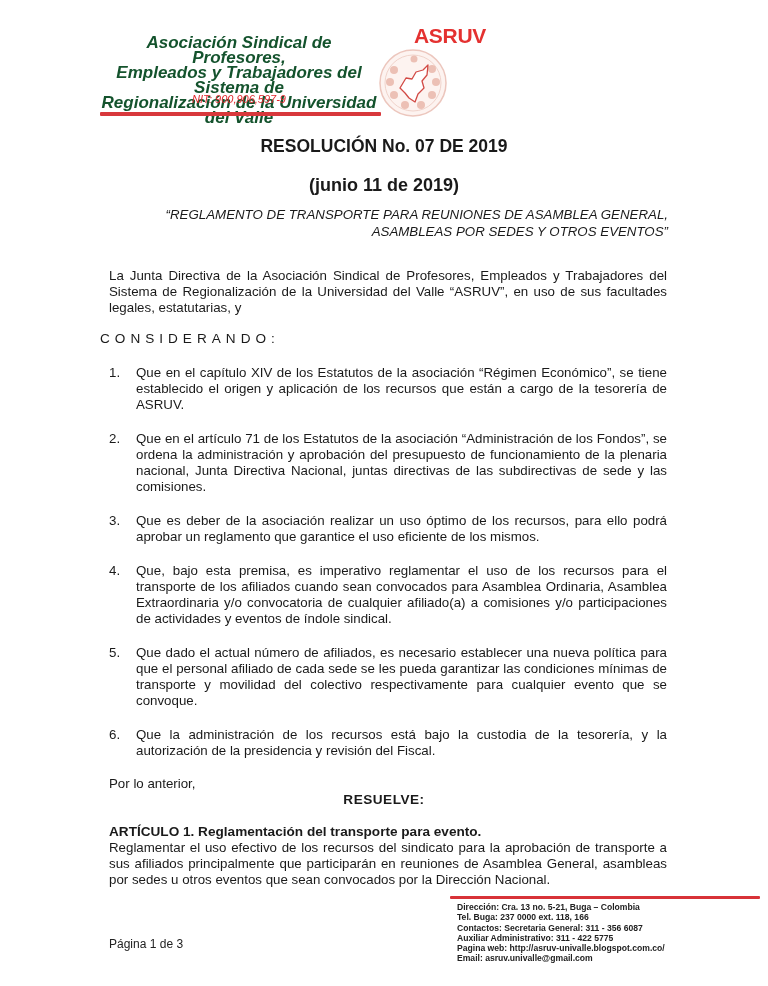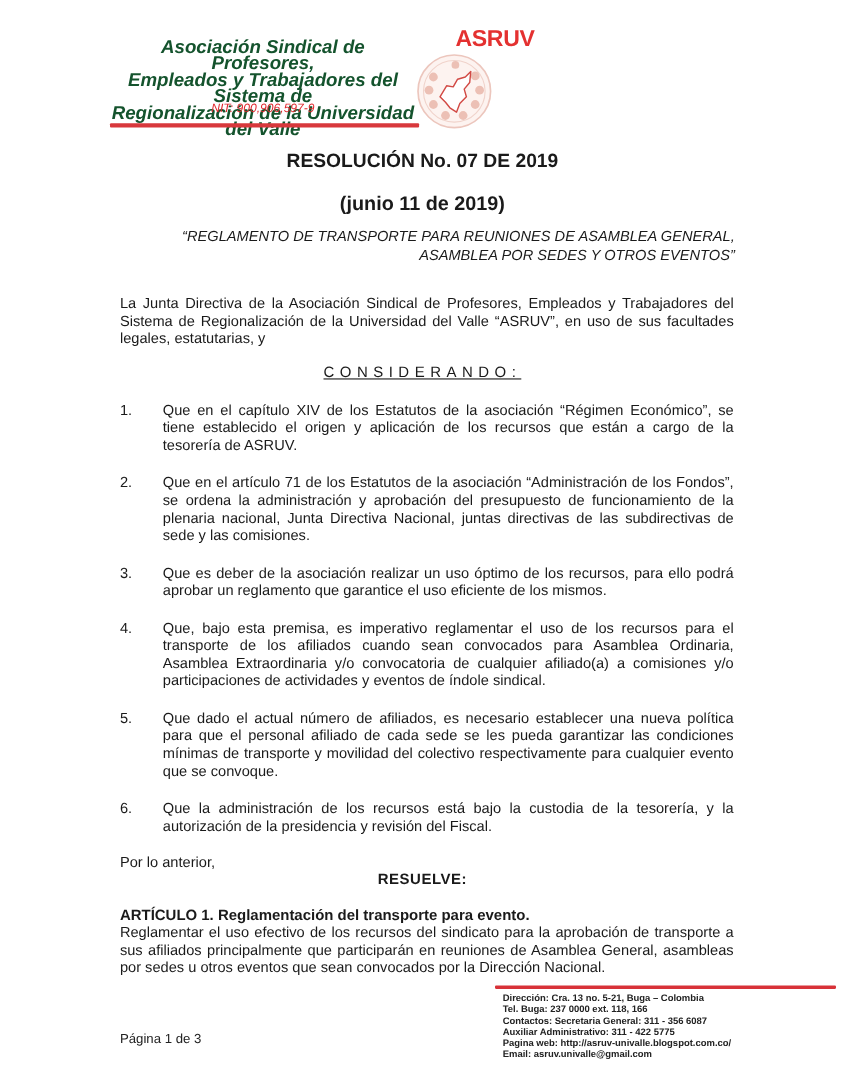--- a/index.html
+++ b/index.html
@@ -17,26 +17,26 @@
                  font-weight: bold; font-size: 21px; letter-spacing: -0.3px; margin-left: 16px; }
     .logo-seal { left: 378px; top: 48px; width: 70px; height: 70px; }
 
     
     .title { left: 100px; top: 136px; width: 568px; text-align: center; font-weight: bold; font-size: 17.5px; color: #1a1a1a; }
     .date { left: 100px; top: 175px; width: 568px; text-align: center; font-weight: bold; font-size: 18px; }
     .subtitle { left: 100px; top: 206px; width: 568px; text-align: right; font-style: italic; font-size: 13.3px; line-height: 17px; }
 
     
     .para { left: 109px; width: 558px; font-size: 13.3px; line-height: 16px; text-align: justify; }
-    .considerando { left: 100px; top: 331px; width: 568px; text-align: center; font-size: 13.6px; letter-spacing: 5px; text-decoration: underline; }
+    .considerando { left: 100px; top: 331px; width: 568px; text-align: left; font-size: 13.6px; letter-spacing: 5px; }
     .list { left: 109px; top: 365px; width: 558px; margin: 0; padding: 0; list-style: none; }
     .list li { position: relative; padding-left: 27px; font-size: 13.3px; line-height: 16px; text-align: justify; margin-bottom: 18px; }
     .list .num { position: absolute; left: 19px; top: 0; width: 20px; }
     .list .num-inner { position: absolute; left: -19px; }
-    .list .txt { display: block; margin-left: 12px; }
+    .list .txt { display: block; margin-left: 0; }
 
     .resuelve { left: 100px; top: 792px; width: 568px; text-align: center; font-weight: bold; font-size: 13.6px; letter-spacing: 0.5px; }
     .art-title { left: 109px; top: 824px; font-weight: bold; font-size: 13.6px; }
     .art-body { left: 109px; top: 840px; width: 558px; font-size: 13.3px; line-height: 16px; text-align: justify; }
 
     
     .footer-rule { left: 450px; top: 896px; width: 310px; height: 3px; background: #d83238; border-radius: 1px; }
     .footer-info { left: 457px; top: 902px; font-size: 8.6px; line-height: 10.3px; font-weight: bold; color: #222; }
     .page-num { left: 109px; top: 937px; font-size: 12px; color: #222; }
   </style>
@@ -68,21 +68,21 @@
         <circle cx="36" cy="11" r="3.5"></circle>
     </g>
     <path d="M22 40 L28 30 L34 31 L38 24 L45 22 L50 17 L49 27 L44 33 L46 40 L40 46 L37 54 L31 50 L27 45 Z" fill="#ffffff" stroke="#d24a45" stroke-width="1.3" stroke-linejoin="round"></path>
   </svg>
 </div>
 
 <div class="abs title">RESOLUCIÓN No. 07 DE 2019</div>
 <div class="abs date">(junio 11 de 2019)</div>
 <div class="abs subtitle">
   <div>“REGLAMENTO DE TRANSPORTE PARA REUNIONES DE ASAMBLEA GENERAL,</div>
-  <div>ASAMBLEA POR SEDES Y OTROS EVENTOS”</div>
+  <div>ASAMBLEAS POR SEDES Y OTROS EVENTOS”</div>
 </div>
 
 <div class="abs para" style="top:268px;">La Junta Directiva de la Asociación Sindical de Profesores, Empleados y Trabajadores del Sistema de Regionalización de la Universidad del Valle “ASRUV”, en uso de sus facultades legales, estatutarias, y</div>
 
 <div class="abs considerando">CONSIDERANDO:</div>
 
 <ol class="abs list">
   <li>
     <span class="num">
         <span class="num-inner">1.</span>

